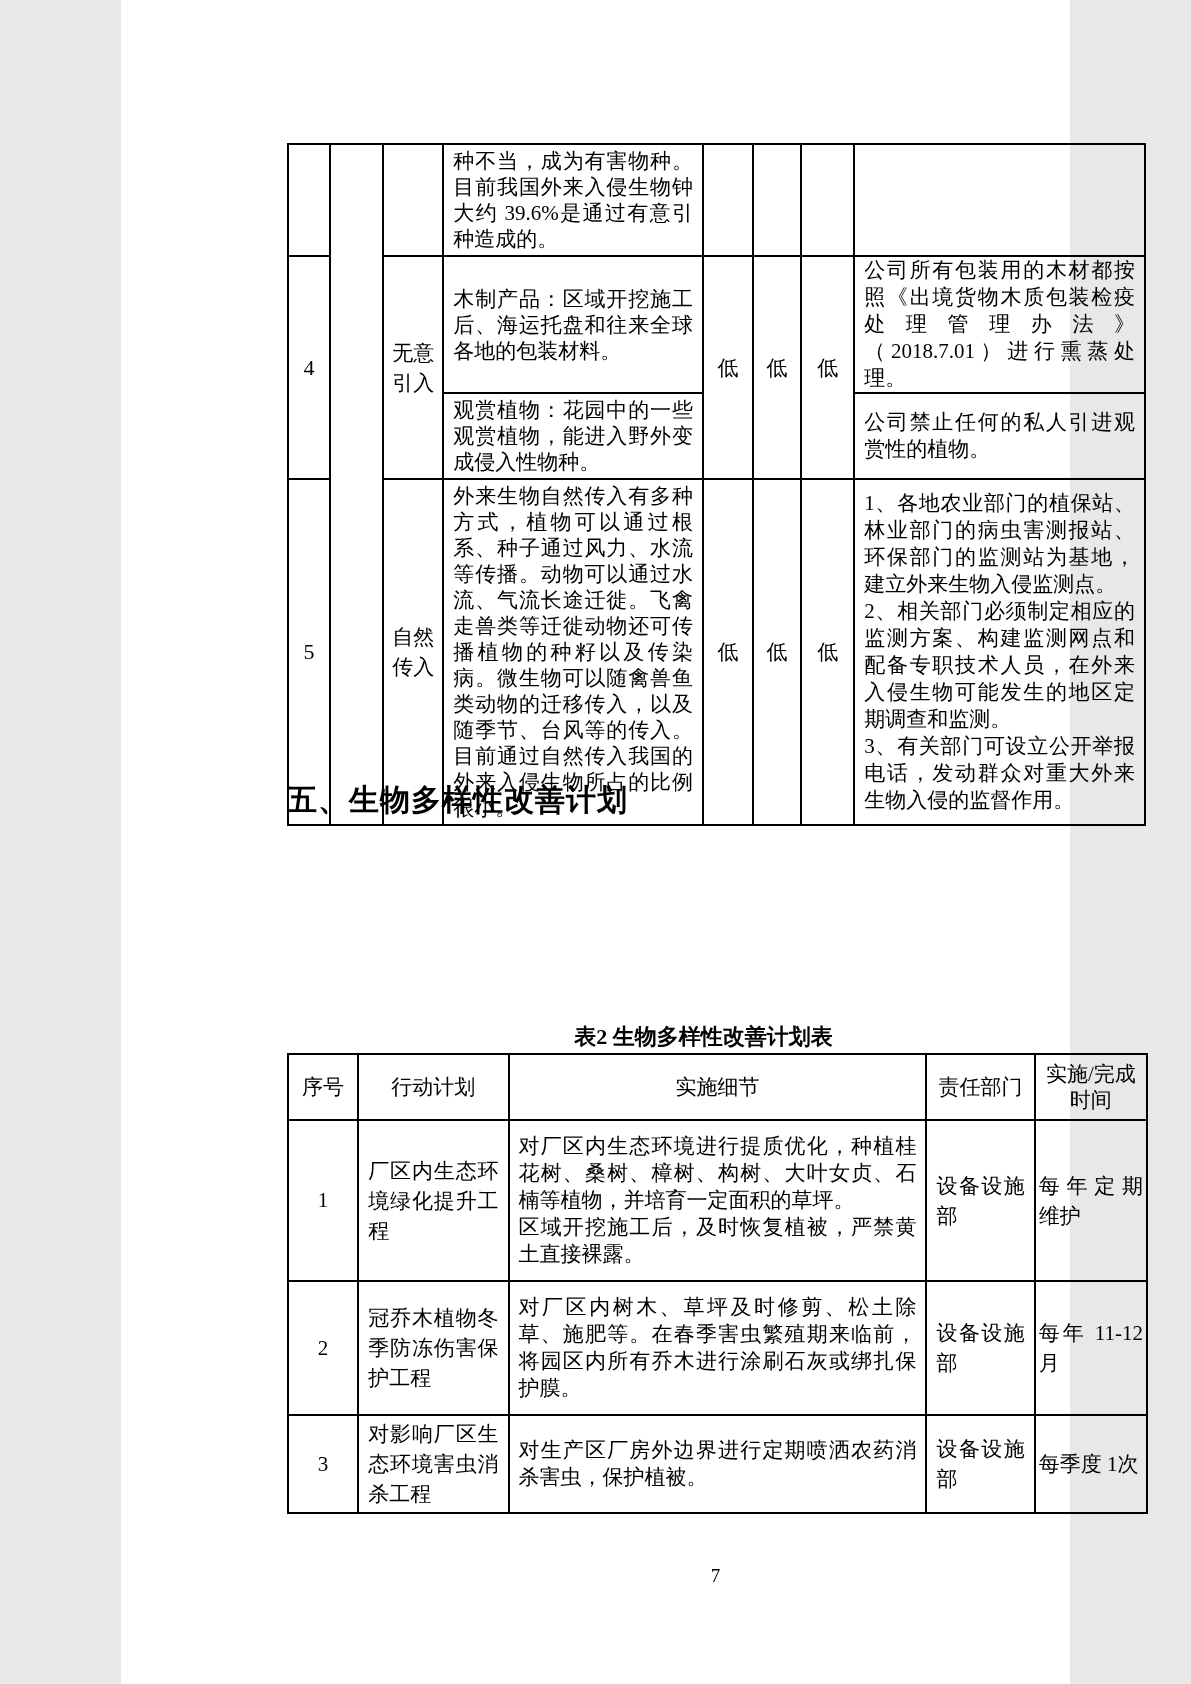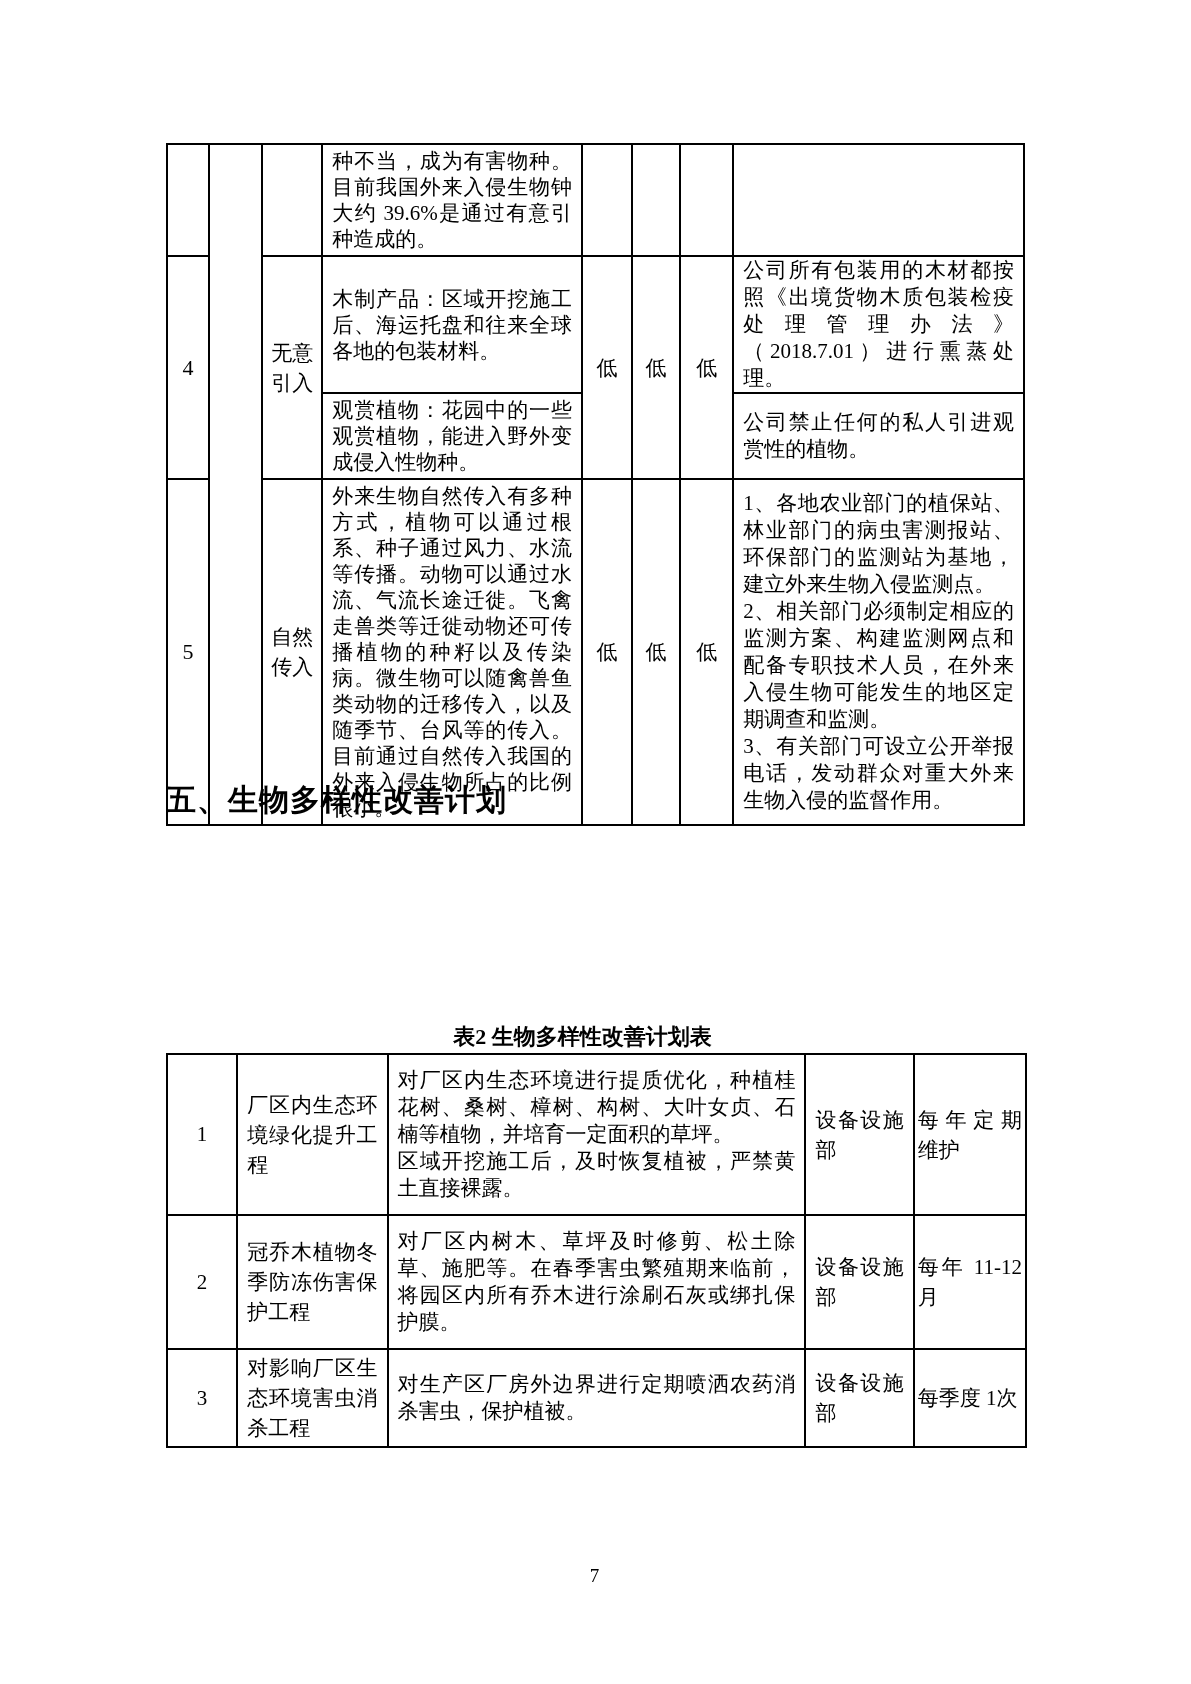--- a/index.html
+++ b/index.html
@@ -1,17 +1,17 @@
 <!DOCTYPE html>
 <html><head>
 <meta charset="utf-8">
 <style>
   html,body { margin:0; padding:0; background:#e8e8e8; }
   .page {
-    position:relative; width:1191px; height:1684px; margin:0 auto;
+    position:relative; width:949px; height:1684px; margin:0 auto;
     background:#ffffff; color:#000;
     font-family:"Liberation Serif","DejaVu Serif",serif;
   }
   table { border-collapse:collapse; table-layout:fixed; }
   td { border:2px solid #000; overflow:hidden; }
 
   
   .t1 { position:absolute; left:166px; top:143px; width:859px; }
   .t1 td { font-size:21px; }
   .t1 .num  { text-align:center; vertical-align:middle; font-size:22px; }
@@ -127,20 +127,27 @@
 
   <table class="t2">
     <colgroup>
       <col style="width:70px">
         <col style="width:150px">
         <col style="width:417px">
       <col style="width:108px">
         <col style="width:112px">
     </colgroup>
     <tbody>
+        <tr>
+      <td class="hd" style="height:60px">序号</td>
+      <td class="hd">行动计划</td>
+      <td class="hd">实施细节</td>
+      <td class="hd">责任部门</td>
+      <td class="hd">实施/完成时间</td>
+    </tr>
     <tr>
       <td class="num" style="height:140px">1</td>
       <td class="plan">厂区内生态环境绿化提升工程</td>
       <td class="det">
         <p>对厂区内生态环境进行提质优化，种植桂花树、桑树、樟树、构树、大叶女贞、石楠等植物，并培育一定面积的草坪。</p>
         <p>区域开挖施工后，及时恢复植被，严禁黄土直接裸露。</p>
       </td>
       <td class="dept">设备设施部</td>
       <td class="time">每年定期维护</td>
     </tr>

